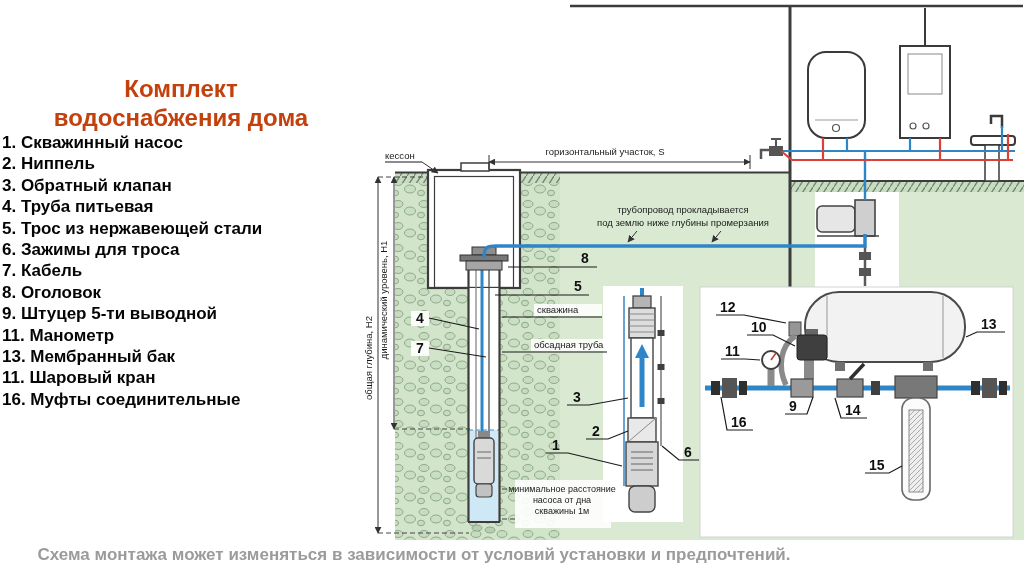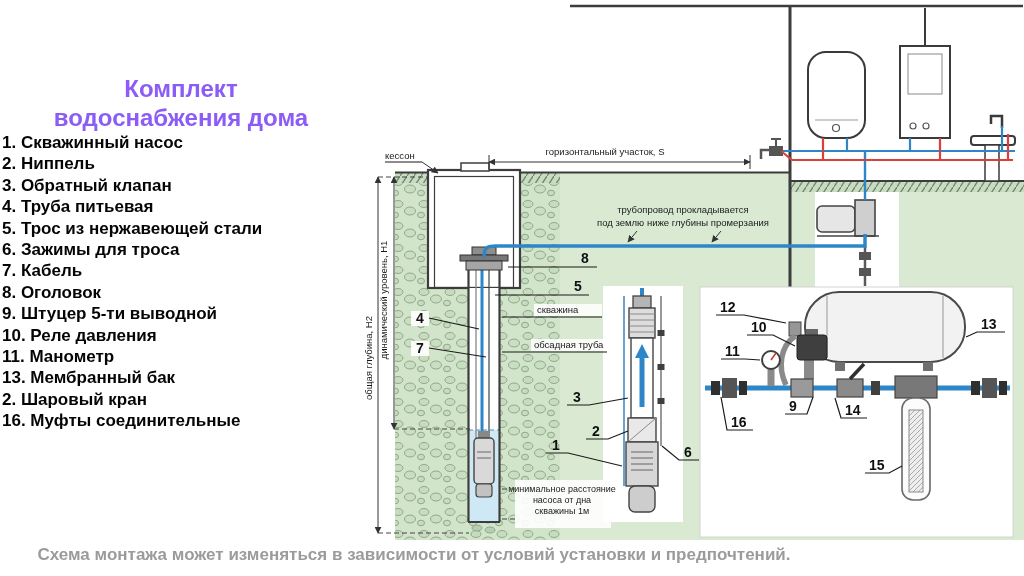--- a/index.html
+++ b/index.html
@@ -1,19 +1,19 @@
 <!DOCTYPE html>
 <html><head>
 <meta charset="utf-8">
 <style>
   html,body{margin:0;padding:0;background:#fff;}
   .page{position:relative;width:1024px;height:576px;background:#fff;overflow:hidden;
         font-family:"Liberation Sans",sans-serif;}
   .left-panel{position:absolute;left:0;top:0;width:362px;height:540px;background:#fff;}
-  .title{margin-top:74px;text-align:center;font-size:24px;font-weight:700;line-height:29px;color:#8b5cf6;}
+  .title{margin-top:74px;text-align:center;font-size:24px;font-weight:700;line-height:29px;color:#c2410c;}
   .parts{padding-left:2px;}
   .parts div{font-size:17px;font-weight:700;line-height:21.4px;color:#050505;white-space:nowrap;}
   .footer{position:absolute;left:0;top:545px;width:828px;text-align:center;
           font-size:17px;font-weight:700;color:#9b9b9b;}
   svg{position:absolute;left:365px;top:0;}
   .lbl{font:9.5px "Liberation Sans",sans-serif;fill:#1a1a1a;}
   .lbl-sm{font:9px "Liberation Sans",sans-serif;fill:#1a1a1a;}
   .co{font:700 14px "Liberation Sans",sans-serif;fill:#101010;}
   .ldr{stroke:#1a1a1a;stroke-width:1.2;fill:none;}
   .dim{stroke:#333;stroke-width:1;fill:none;}
@@ -32,24 +32,23 @@
     <div class="parts">
       <div>1. Скважинный насос</div>
       <div>2. Ниппель</div>
       <div>3. Обратный клапан</div>
       <div>4. Труба питьевая</div>
       <div>5. Трос из нержавеющей стали</div>
       <div>6. Зажимы для троса</div>
       <div>7. Кабель</div>
       <div>8. Оголовок</div>
       <div>9. Штуцер 5-ти выводной</div>
-      <div>10. Реле давления</div>
       <div>11. Манометр</div>
       <div>13. Мембранный бак</div>
-      <div>2. Шаровый кран</div>
+      <div>11. Шаровый кран</div>
       <div>16. Муфты соединительные</div>
     </div>
   </div>
 
   <svg width="659" height="576" viewBox="0 0 659 576">
     <defs>
       <marker id="arr" viewBox="0 0 10 10" refX="9" refY="5" markerWidth="7" markerHeight="7" orient="auto-start-reverse">
         <path d="M0,0 L10,5 L0,10 z" fill="#333"></path>
       </marker>
       <pattern id="stones" width="26" height="22" patternUnits="userSpaceOnUse">

